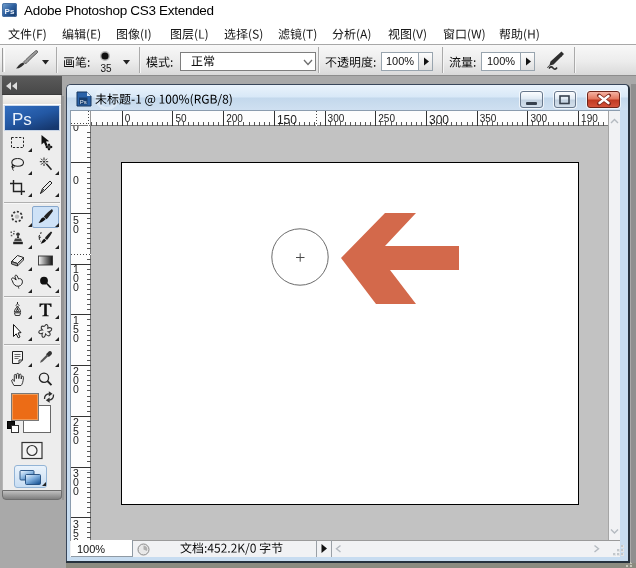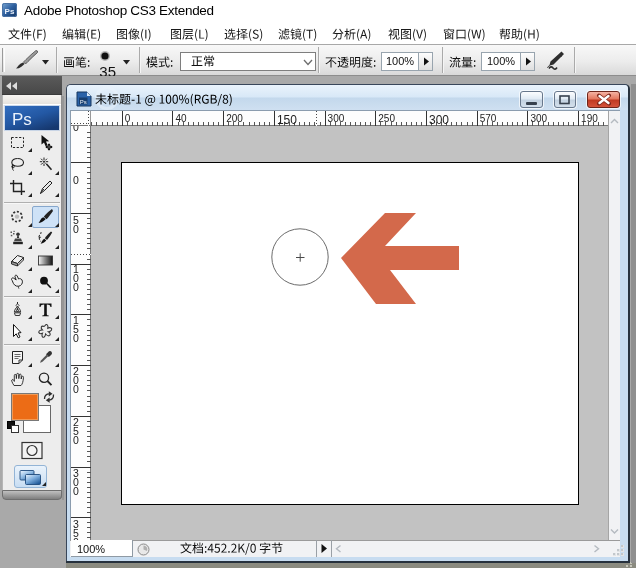--- a/index.html
+++ b/index.html
@@ -69,21 +69,21 @@
   </svg>
 <div style="position:absolute;left:56px;top:47px;width:1px;height:26px;background:#aaa"></div>
 <div style="position:absolute;left:57px;top:47px;width:1px;height:26px;background:#f5f5f5"></div>
 <svg style="position:absolute;left:63px;top:53.9px;overflow:visible" width="29" height="16">
     <path transform="translate(0,12.6)" d="M1.1 -9.3H10.9V-8.4H1.1ZM5.6 -6.8H6.4V-2.0H5.6ZM3.9 -4.1V-2.5H8.1V-4.1ZM3.9 -6.3V-4.8H8.1V-6.3ZM3.1 -7.1H8.9V-1.7H3.1ZM10.0 -6.4H10.9V0.9H10.0ZM1.1 -6.3H2.0V-0.5H10.6V0.3H1.1Z M21.7 -6.9 22.2 -6.1Q21.4 -6.0 20.3 -5.8Q19.3 -5.6 18.2 -5.5Q17.1 -5.4 16.0 -5.3Q14.8 -5.2 13.7 -5.1Q13.7 -5.3 13.7 -5.5Q13.6 -5.7 13.5 -5.9Q14.6 -5.9 15.7 -6.0Q16.9 -6.1 18.0 -6.3Q19.1 -6.4 20.0 -6.5Q21.0 -6.7 21.7 -6.9ZM17.1 -5.7H18.0V-0.5Q18.0 -0.2 18.2 -0.1Q18.3 0.0 18.9 0.0Q19.0 0.0 19.3 0.0Q19.5 0.0 19.8 0.0Q20.2 0.0 20.5 0.0Q20.8 0.0 21.1 0.0Q21.4 0.0 21.5 0.0Q21.8 0.0 22.0 -0.1Q22.1 -0.2 22.2 -0.4Q22.3 -0.7 22.3 -1.3Q22.5 -1.2 22.7 -1.1Q22.9 -1.0 23.1 -0.9Q23.1 -0.2 22.9 0.2Q22.8 0.5 22.5 0.7Q22.2 0.9 21.6 0.9Q21.5 0.9 21.2 0.9Q20.9 0.9 20.6 0.9Q20.2 0.9 19.8 0.9Q19.5 0.9 19.2 0.9Q18.9 0.9 18.8 0.9Q18.2 0.9 17.8 0.7Q17.4 0.6 17.3 0.3Q17.1 0.0 17.1 -0.5ZM13.3 -4.0 22.2 -4.7 22.2 -4.0 13.4 -3.2ZM12.7 -1.9 23.2 -2.8 23.3 -2.0 12.8 -1.1ZM14.0 -8.9H17.7V-8.2H14.0ZM18.7 -8.9H23.2V-8.2H18.7ZM14.2 -10.1 15.1 -9.9Q14.9 -9.3 14.6 -8.6Q14.2 -8.0 13.9 -7.4Q13.6 -6.9 13.2 -6.5Q13.1 -6.5 13.0 -6.6Q12.8 -6.7 12.7 -6.8Q12.5 -6.9 12.4 -6.9Q13.0 -7.5 13.5 -8.4Q13.9 -9.2 14.2 -10.1ZM18.9 -10.1 19.8 -9.9Q19.5 -9.0 19.0 -8.1Q18.5 -7.2 17.9 -6.6Q17.8 -6.7 17.7 -6.8Q17.5 -6.9 17.4 -7.0Q17.3 -7.1 17.1 -7.1Q17.7 -7.7 18.2 -8.5Q18.7 -9.3 18.9 -10.1ZM14.8 -8.4 15.6 -8.7Q15.9 -8.2 16.1 -7.7Q16.4 -7.2 16.5 -6.8L15.7 -6.5Q15.6 -6.9 15.3 -7.4Q15.1 -7.9 14.8 -8.4ZM19.8 -8.4 20.6 -8.6Q20.8 -8.3 21.0 -7.8Q21.3 -7.4 21.4 -7.1L20.6 -6.8Q20.5 -7.1 20.3 -7.6Q20.0 -8.0 19.8 -8.4Z M25.7 -4.7Q25.3 -4.7 25.1 -4.9Q24.9 -5.1 24.9 -5.5Q24.9 -5.9 25.1 -6.1Q25.3 -6.4 25.7 -6.4Q26.0 -6.4 26.2 -6.1Q26.5 -5.9 26.5 -5.5Q26.5 -5.1 26.2 -4.9Q26.0 -4.7 25.7 -4.7ZM25.7 0.2Q25.3 0.2 25.1 -0.1Q24.9 -0.3 24.9 -0.7Q24.9 -1.1 25.1 -1.3Q25.3 -1.5 25.7 -1.5Q26.0 -1.5 26.2 -1.3Q26.5 -1.1 26.5 -0.7Q26.5 -0.3 26.2 -0.1Q26.0 0.2 25.7 0.2Z" fill="#111"></path>
   </svg>
 <svg class="abs" style="left:98px;top:50px" width="14" height="12">
     <circle cx="7" cy="6" r="3.6" fill="#111"></circle>
     <circle cx="7" cy="6" r="5" fill="#111" opacity="0.25"></circle>
   </svg>
-<div style="position:absolute;left:96px;top:63px;width:20px;height:10px;font-size:15px;color:#111;text-align:right">35</div>
+<div style="position:absolute;left:96px;top:63px;width:20px;height:10px;font-size:10px;color:#111;text-align:center">35</div>
 <svg class="abs" style="left:123px;top:60px" width="8" height="5">
     <path d="M0 0 L7 0 L3.5 4.5 Z" fill="#222"></path>
   </svg>
 <div style="position:absolute;left:139px;top:47px;width:1px;height:26px;background:#aaa"></div>
 <div style="position:absolute;left:140px;top:47px;width:1px;height:26px;background:#f5f5f5"></div>
 <svg style="position:absolute;left:146px;top:53.9px;overflow:visible" width="29" height="16">
     <path transform="translate(0,12.6)" d="M4.3 -9.1H11.3V-8.3H4.3ZM4.1 -2.5H11.3V-1.7H4.1ZM6.1 -10.1H6.9V-7.4H6.1ZM8.8 -10.1H9.7V-7.4H8.8ZM5.7 -5.0V-4.1H9.8V-5.0ZM5.7 -6.5V-5.7H9.8V-6.5ZM4.8 -7.2H10.7V-3.5H4.8ZM7.3 -3.6H8.2Q8.1 -2.7 7.9 -2.0Q7.6 -1.3 7.2 -0.7Q6.8 -0.1 6.1 0.3Q5.4 0.7 4.2 1.0Q4.2 0.8 4.0 0.6Q3.9 0.4 3.7 0.2Q4.8 0.0 5.4 -0.3Q6.1 -0.7 6.5 -1.1Q6.8 -1.6 7.0 -2.2Q7.2 -2.8 7.3 -3.6ZM8.4 -2.2Q8.7 -1.3 9.6 -0.7Q10.4 -0.0 11.6 0.2Q11.5 0.3 11.4 0.4Q11.3 0.6 11.2 0.7Q11.1 0.8 11.0 1.0Q9.8 0.6 8.9 -0.2Q8.0 -0.9 7.6 -2.1ZM0.6 -7.8H4.2V-6.9H0.6ZM2.1 -10.1H3.0V0.9H2.1ZM2.2 -7.2 2.7 -7.0Q2.6 -6.3 2.4 -5.5Q2.2 -4.8 2.0 -4.0Q1.7 -3.3 1.4 -2.6Q1.2 -2.0 0.9 -1.5Q0.8 -1.6 0.7 -1.8Q0.6 -1.9 0.6 -2.1Q0.5 -2.3 0.4 -2.4Q0.7 -2.8 0.9 -3.3Q1.2 -3.9 1.4 -4.6Q1.7 -5.2 1.9 -5.9Q2.0 -6.6 2.2 -7.2ZM2.9 -6.5Q3.0 -6.3 3.2 -6.0Q3.4 -5.7 3.7 -5.3Q3.9 -4.9 4.1 -4.6Q4.3 -4.2 4.4 -4.1L3.8 -3.4Q3.7 -3.7 3.6 -4.0Q3.4 -4.4 3.2 -4.8Q3.0 -5.2 2.8 -5.6Q2.6 -5.9 2.5 -6.1Z M20.5 -9.5 21.1 -10.0Q21.4 -9.8 21.8 -9.5Q22.1 -9.3 22.4 -9.0Q22.7 -8.8 22.9 -8.5L22.2 -8.0Q22.1 -8.2 21.8 -8.5Q21.5 -8.7 21.2 -9.0Q20.8 -9.3 20.5 -9.5ZM12.7 -7.8H23.4V-7.0H12.7ZM13.1 -5.2H18.4V-4.3H13.1ZM15.2 -4.7H16.1V-0.4H15.2ZM12.7 -0.3Q13.4 -0.4 14.4 -0.6Q15.4 -0.8 16.5 -1.1Q17.6 -1.3 18.7 -1.5L18.8 -0.7Q17.8 -0.5 16.7 -0.2Q15.7 0.0 14.7 0.2Q13.8 0.4 13.0 0.6ZM18.8 -10.0H19.7Q19.7 -8.4 19.8 -6.9Q20.0 -5.3 20.2 -4.1Q20.4 -2.8 20.7 -1.9Q21.0 -1.0 21.4 -0.5Q21.8 0.0 22.3 0.0Q22.5 0.0 22.6 -0.5Q22.8 -1.0 22.8 -2.2Q23.0 -2.1 23.2 -1.9Q23.4 -1.8 23.6 -1.7Q23.5 -0.7 23.4 -0.1Q23.2 0.5 22.9 0.7Q22.7 1.0 22.2 1.0Q21.6 1.0 21.1 0.6Q20.6 0.2 20.2 -0.6Q19.9 -1.3 19.6 -2.3Q19.3 -3.4 19.1 -4.6Q19.0 -5.8 18.9 -7.2Q18.8 -8.6 18.8 -10.0Z M25.7 -4.7Q25.3 -4.7 25.1 -4.9Q24.9 -5.1 24.9 -5.5Q24.9 -5.9 25.1 -6.1Q25.3 -6.4 25.7 -6.4Q26.0 -6.4 26.2 -6.1Q26.5 -5.9 26.5 -5.5Q26.5 -5.1 26.2 -4.9Q26.0 -4.7 25.7 -4.7ZM25.7 0.2Q25.3 0.2 25.1 -0.1Q24.9 -0.3 24.9 -0.7Q24.9 -1.1 25.1 -1.3Q25.3 -1.5 25.7 -1.5Q26.0 -1.5 26.2 -1.3Q26.5 -1.1 26.5 -0.7Q26.5 -0.3 26.2 -0.1Q26.0 0.2 25.7 0.2Z" fill="#111"></path>
   </svg>
 <div style="position:absolute;left:180px;top:52px;width:136px;height:19px;background:#fff;border:1px solid #7e7e7e"></div>
 <svg style="position:absolute;left:191px;top:53.4px;overflow:visible" width="26" height="16">
@@ -479,27 +479,27 @@
     <rect x="568" y="11" width="1" height="4" fill="#555"></rect>
     <rect x="573" y="11" width="1" height="4" fill="#555"></rect>
     <rect x="578" y="0" width="1" height="15" fill="#333"></rect>
     <rect x="583" y="11" width="1" height="4" fill="#555"></rect>
     <rect x="588" y="11" width="1" height="4" fill="#555"></rect>
     <rect x="593" y="11" width="1" height="4" fill="#555"></rect>
     <rect x="598" y="11" width="1" height="4" fill="#555"></rect>
     <rect x="603" y="11" width="1" height="4" fill="#555"></rect>
   </svg>
 <div style="position:absolute;left:124.8px;top:112.5px;width:30px;height:11px;font-size:10px;color:#222">0</div>
-<div style="position:absolute;left:175.5px;top:112.5px;width:30px;height:11px;font-size:10px;color:#222">40</div>
+<div style="position:absolute;left:175.5px;top:112.5px;width:30px;height:11px;font-size:10px;color:#222">50</div>
 <div style="position:absolute;left:226.2px;top:112.5px;width:30px;height:11px;font-size:10px;color:#222">200</div>
 <div style="position:absolute;left:276.9px;top:112.5px;width:30px;height:11px;font-size:12px;color:#222">150</div>
 <div style="position:absolute;left:327.6px;top:112.5px;width:30px;height:11px;font-size:10px;color:#222">300</div>
 <div style="position:absolute;left:378.3px;top:112.5px;width:30px;height:11px;font-size:10px;color:#222">250</div>
 <div style="position:absolute;left:429.0px;top:112.5px;width:30px;height:11px;font-size:12px;color:#222">300</div>
-<div style="position:absolute;left:479.7px;top:112.5px;width:30px;height:11px;font-size:10px;color:#222">570</div>
+<div style="position:absolute;left:479.7px;top:112.5px;width:30px;height:11px;font-size:10px;color:#222">350</div>
 <div style="position:absolute;left:530.4px;top:112.5px;width:30px;height:11px;font-size:10px;color:#222">300</div>
 <div style="position:absolute;left:581.1px;top:112.5px;width:30px;height:11px;font-size:10px;color:#222">190</div>
 <svg class="abs" style="left:316px;top:111px" width="1" height="15">
     <rect width="1" height="15" fill="#555" style="mask:none"></rect>
     <rect width="1" height="15" fill="#fdfdfd" opacity="0"></rect>
   </svg>
 <div style="position:absolute;left:316px;top:111px;width:1px;height:15px;background:repeating-linear-gradient(#444 0 1px,#fdfdfd 1px 3px)"></div>
 <div style="position:absolute;left:71px;top:126px;width:20px;height:414px;background:#fdfdfd;border-right:1px solid #777"></div>
 <svg class="abs" style="left:71px;top:126px" width="20" height="414">
     <rect x="16" y="6" width="4" height="1" fill="#555"></rect>

